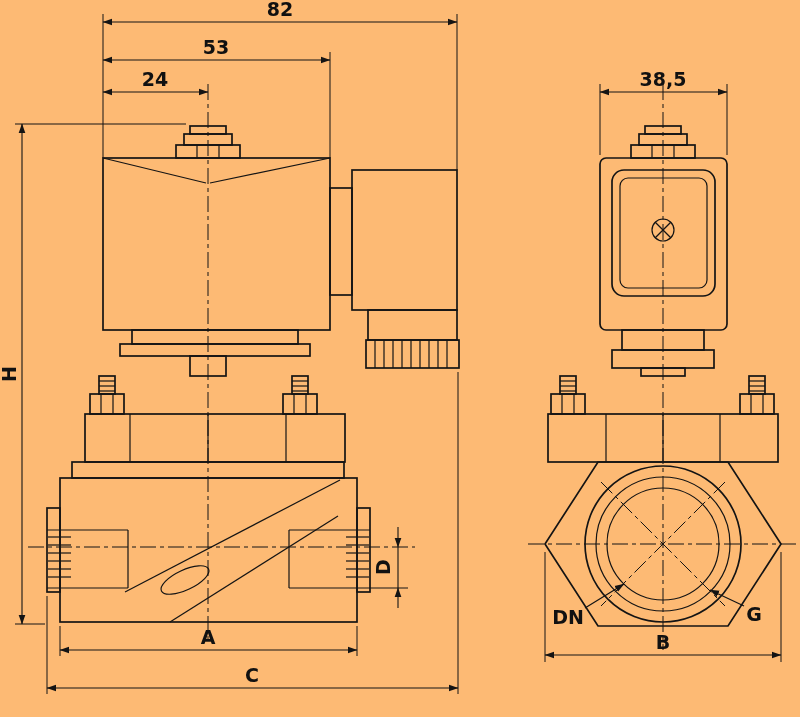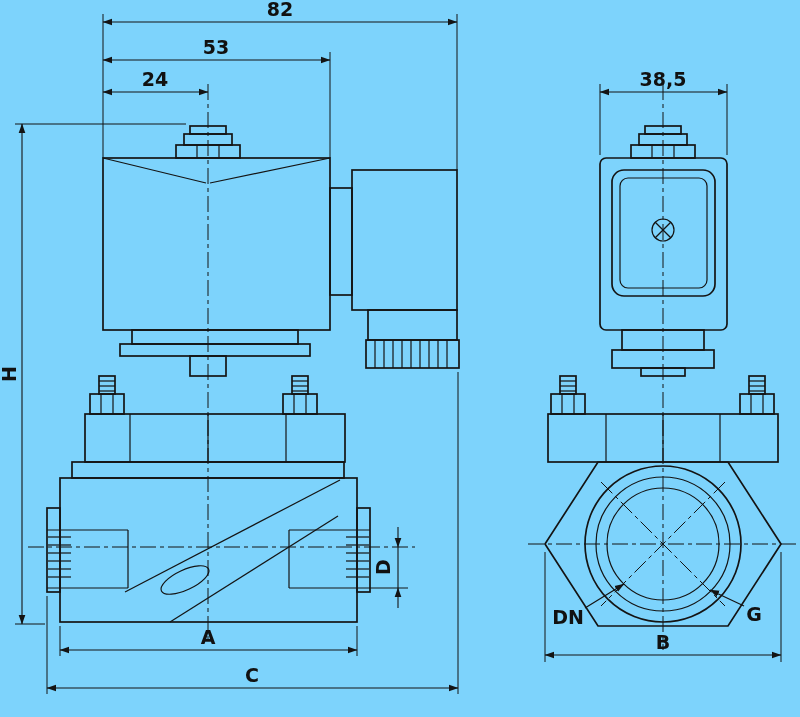--- a/index.html
+++ b/index.html
@@ -4,21 +4,21 @@
 <style>
   html, body {
     margin: 0;
     padding: 0;
     background: #ffffff;
   }
   .canvas {
     position: relative;
     width: 800px;
     height: 717px;
-    background: #7dd3fc;
+    background: #fdba74;
     font-family: "DejaVu Sans", sans-serif;
   }
   svg { display: block; }
   .outline {
     fill: none;
     stroke: #141414;
     stroke-width: 1.7;
     stroke-linejoin: miter;
     stroke-linecap: butt;
   }

